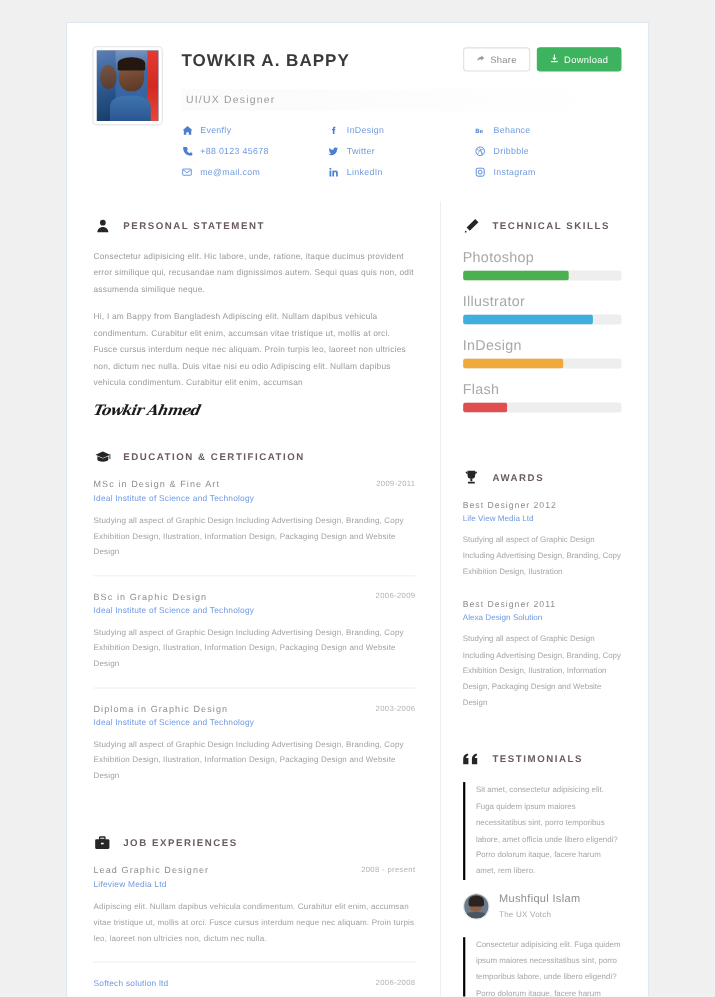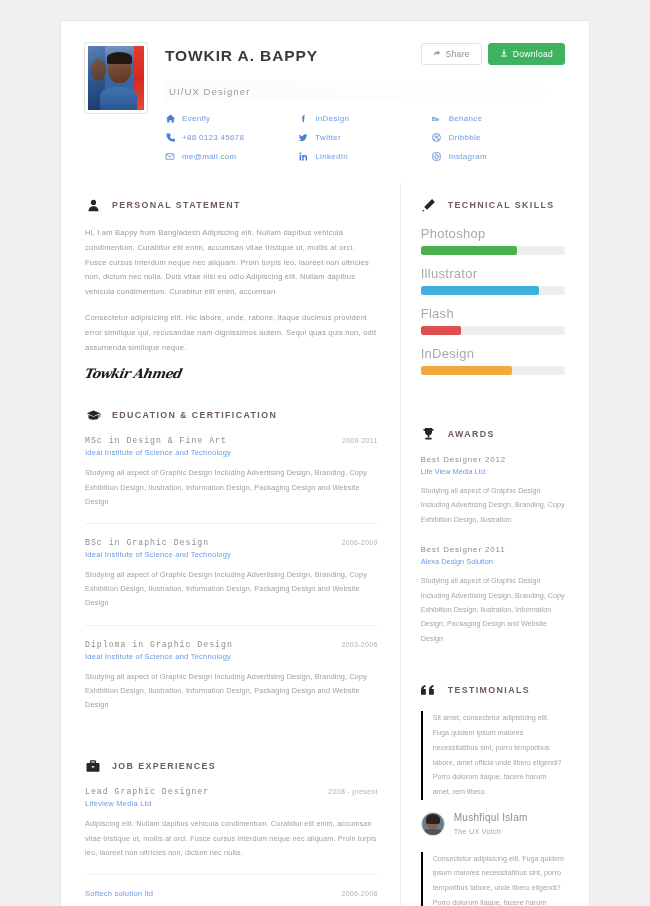--- a/index.html
+++ b/index.html
@@ -98,21 +98,21 @@
 
   
   .skill { margin-bottom: 11px; }
   .skill-label { font-size:13px; color:#a8a8a8; letter-spacing:.3px; margin-bottom:5px; }
   .bar { height:9px; background:#eeeeee; border-radius:2px; overflow:hidden; }
   .bar-fill { height:100%; border-radius:2px; }
 
   
   .entry { padding-bottom: 14px; margin-bottom: 14px; border-bottom:1px solid #f0f0f0; position:relative; }
   .entry:last-child { border-bottom:none; }
-  .entry-title { font-size:8.2px; letter-spacing:1.0px; color:#8d8d8d; margin-bottom:3px;font-family:Liberation Mono, monospace; }
+  .entry-title { font-size:8.2px; letter-spacing:1.0px; color:#8d8d8d; margin-bottom:3px; }
   .entry-sub { font-size:7.6px; color:#6f9ae0; letter-spacing:.2px; margin-bottom:9px; }
   .entry-date { position:absolute; right:0; top:1px; font-size:7px; color:#b3b3b3; letter-spacing:.3px; }
   .entry-desc { font-size:7.3px; line-height:1.95; color:#a0a0a0; letter-spacing:.15px; }
 
   .award { margin-bottom: 18px; }
   .award-title { font-size:7.9px; letter-spacing:.9px; color:#8d8d8d; margin-bottom:3px; }
   .award-sub { font-size:7.4px; color:#6f9ae0; margin-bottom:8px; }
   .award-desc { font-size:7.2px; line-height:2.0; color:#a6a6a6; }
 
   .testi { margin-bottom: 12px; }
@@ -260,22 +260,22 @@
         <div class="sec">
           <div class="sec-head">
             <span class="sec-ico">
               <svg width="13" height="13" viewBox="0 0 16 16">
                   <circle cx="8" cy="4.2" r="3.2" fill="#262626"></circle>
                   <path d="M1.8 15c0-3.6 2.8-6 6.2-6s6.2 2.4 6.2 6H1.8z" fill="#262626"></path>
                 </svg>
             </span>
             <span class="sec-title">PERSONAL STATEMENT</span>
           </div>
+          <div class="para">Consectetur adipisicing elit. Hic labore, unde, ratione, itaque ducimus provident error similique qui, recusandae nam dignissimos autem. Sequi quas quis non, odit assumenda similique neque.</div>
           <div class="para">Hi, I am Bappy from Bangladesh Adipiscing elit. Nullam dapibus vehicula condimentum. Curabitur elit enim, accumsan vitae tristique ut, mollis at orci. Fusce cursus interdum neque nec aliquam. Proin turpis leo, laoreet non ultricies non, dictum nec nulla. Duis vitae nisi eu odio Adipiscing elit. Nullam dapibus vehicula condimentum. Curabitur elit enim, accumsan</div>
-          <div class="para">Consectetur adipisicing elit. Hic labore, unde, ratione, itaque ducimus provident error similique qui, recusandae nam dignissimos autem. Sequi quas quis non, odit assumenda similique neque.</div>
           <div class="signature">Towkir Ahmed</div>
         </div>
 
         <div class="sec" style="padding-top:26px">
           <div class="sec-head">
             <span class="sec-ico">
               <svg width="15" height="13" viewBox="0 0 18 14">
                   <path d="M9 1L1 4.4 9 8l8-3.6L9 1z" fill="#262626"></path>
                   <path d="M3 6v4c0 1 2.7 2 6 2s6-1 6-2V6l-6 2.6L3 6z" fill="#262626"></path>
                   <rect x="16.2" y="4.2" width="1" height="5" fill="#262626"></rect>
@@ -346,29 +346,29 @@
                 <div class="bar-fill" id="sk0" style="width: 67%; background: rgb(76, 175, 80);"></div>
               </div>
           </div>
           <div class="skill">
             <div class="skill-label">Illustrator</div>
             <div class="bar">
                 <div class="bar-fill" id="sk1" style="width: 82%; background: rgb(63, 176, 221);"></div>
               </div>
           </div>
           <div class="skill">
+            <div class="skill-label">InDesign</div>
+            <div class="bar">
+                <div class="bar-fill" id="sk2" style="width: 63%; background: rgb(240, 169, 59);"></div>
+              </div>
+          </div>
+          <div class="skill">
             <div class="skill-label">Flash</div>
             <div class="bar">
                 <div class="bar-fill" id="sk3" style="width: 28%; background: rgb(224, 79, 79);"></div>
-              </div>
-          </div>
-          <div class="skill">
-            <div class="skill-label">InDesign</div>
-            <div class="bar">
-                <div class="bar-fill" id="sk2" style="width: 63%; background: rgb(240, 169, 59);"></div>
               </div>
           </div>
         </div>
 
         <div class="sec" style="padding-top:40px">
           <div class="sec-head">
             <span class="sec-ico">
               <svg width="13" height="14" viewBox="0 0 14 16">
                   <path d="M3 1h8v4.5a4 4 0 01-8 0V1z" fill="#262626"></path>
                   <path d="M1 2.2h2v2.4C1.8 4.4 1 3.5 1 2.2zM11 2.2h2c0 1.3-.8 2.2-2 2.4V2.2z" fill="#262626"></path>

